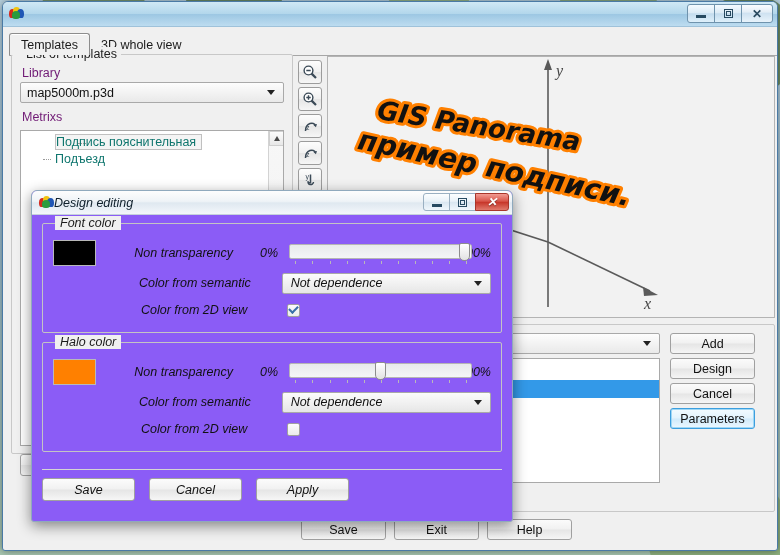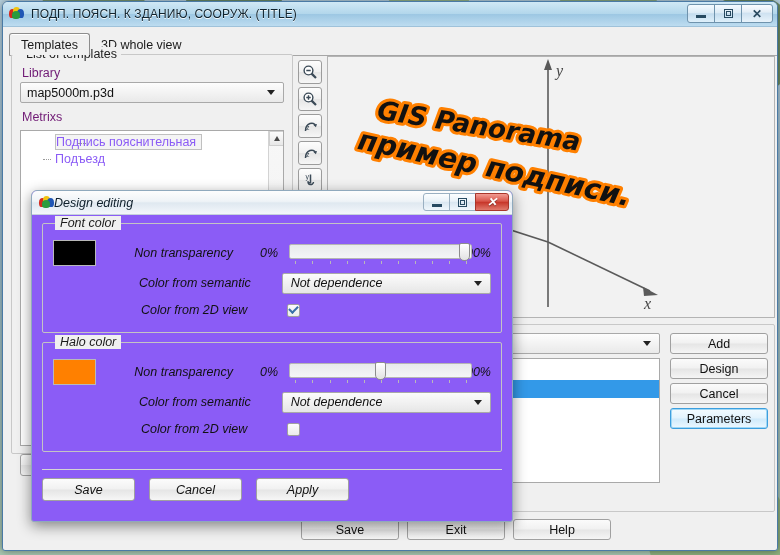--- a/index.html
+++ b/index.html
@@ -124,21 +124,21 @@
   .combo .cval { flex:1; white-space:nowrap; overflow:hidden; }
   .caret {
     width:0;height:0;border-left:4px solid transparent;border-right:4px solid transparent;
     border-top:5px solid #222; margin-right:6px;
   }
   .listbox {
     border:1px solid #a9a9a9; background:#fff; margin-top:6px;
     position:relative; overflow:hidden;
   }
   .listrow {
-    font-size:12.5px; color:#8b5cf6; height:17px; line-height:17px;
+    font-size:12.5px; color:#0f766e; height:17px; line-height:17px;
     padding-left:34px; position:relative; white-space:nowrap;
   }
   .listrow::before{
     content:''; position:absolute; left:22px; top:8px; width:8px; height:1px;
     border-top:1px dotted #9a9a9a;
   }
   .listrow.sel {
     display:inline-block; padding:0 5px 0 0; margin-left:34px;
     background:#f4f4f4; border:1px solid #c0c0c0; height:16px;line-height:15px;
   }
@@ -172,21 +172,21 @@
   
   #view3d {
     position:absolute; left:324px; top:54px; width:448px; height:262px;
     background:#f2f2f2; border:1px solid #b4b4b4;
     overflow:hidden;
   }
   
   #right-panel { position:absolute; left:296px; top:322px; width:476px; height:188px; }
   .rp-group { border:1px solid #c8c8c8; border-radius:2px; height:100%; position:relative; background:#f0f0f0; }
   .sm-btn {
-    width:98px;height:21px;
+    width:85px;height:21px;
     border:1px solid #a0a0a0;border-radius:3px;
     background:linear-gradient(180deg,#fbfbfb 0%,#f1f1f1 48%,#e5e5e5 52%,#f5f5f5 100%);
     font-size:12.5px;color:#111;
     display:flex;align-items:center;justify-content:center;
   }
   .sm-btn.focus {
     border:1px solid #3c9ede;
     box-shadow:0 0 0 1px #9fd7f5 inset;
     background:linear-gradient(180deg,#f3fbff 0%,#e2f3fd 48%,#cfeafb 52%,#ecf8ff 100%);
   }
@@ -280,21 +280,20 @@
 <body>
 
 <div id="desktop"></div>
 
 <div id="main-window">
 
   <div id="title-bar">
     <span class="tb-icon">
       <span class="panorama-icon"><i class="pi-r"></i><i class="pi-y"></i><i class="pi-b"></i><i class="pi-g"></i></span>
     </span>
-    <span id="title-text">ПОДП. ПОЯСН. К ЗДАНИЮ, СООРУЖ. (TITLE)</span>
     <span class="win-btns">
       <span class="win-btn">
           <i class="glyph-min"></i>
         </span>
       <span class="win-btn">
           <i class="glyph-max"></i>
         </span>
       <span class="win-btn close">
           <span class="glyph-x">✕</span>
         </span>

